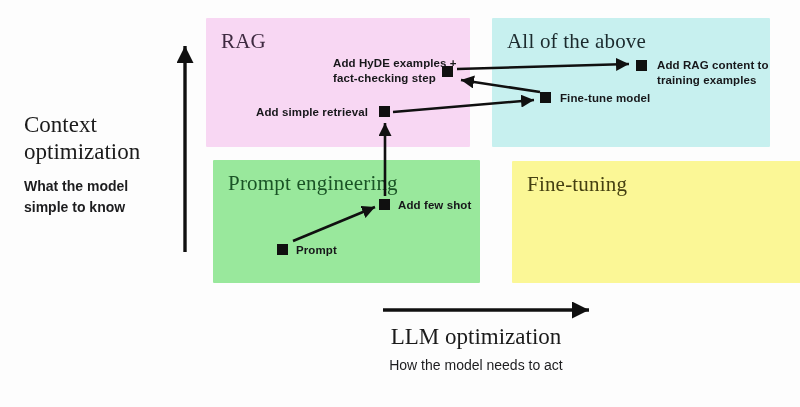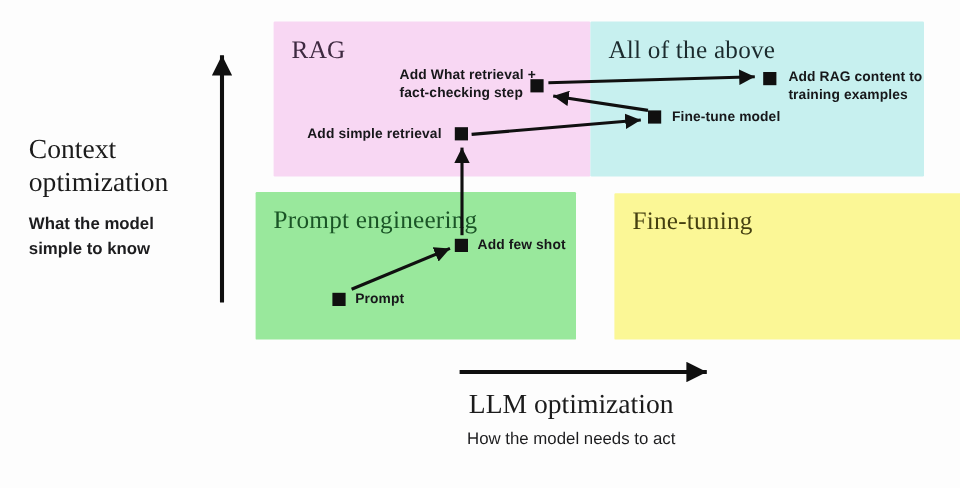--- a/index.html
+++ b/index.html
@@ -83,21 +83,21 @@
     font-size: 14px;
     font-weight: 400;
     color: #1d1d1f;
   }
 </style>
 </head>
 <body>
 
 <div class="stage">
 
-  <div class="quad" style="left: 228px; top: 18px; width: 264px; height: 129px; background-color: rgb(248, 215, 243);">
+  <div class="quad" style="left: 206px; top: 18px; width: 264px; height: 129px; background-color: rgb(248, 215, 243);">
     <div class="quad-title" style="color: rgb(62, 42, 64);">RAG</div>
   </div>
 
   <div class="quad" style="left: 492px; top: 18px; width: 266px; height: 129px; background-color: rgb(199, 240, 239); padding-left: 12px;">
     <div class="quad-title" style="color: rgb(28, 43, 46);">All of the above</div>
   </div>
 
   <div class="quad" style="left: 213px; top: 160px; width: 267px; height: 123px; background-color: rgb(153, 232, 156);">
     <div class="quad-title" style="color: rgb(26, 84, 38);">Prompt engineering</div>
   </div>
@@ -129,21 +129,21 @@
   <div class="node-square" style="left:277px; top:244px;"></div>
   <div class="node-label" style="left:296px; top:250px;">Prompt</div>
 
   <div class="node-square" style="left:379px; top:199px;"></div>
   <div class="node-label" style="left:398px; top:205px;">Add few shot</div>
 
   <div class="node-square" style="left:379px; top:106px;"></div>
   <div class="node-label" style="right:432px; top:112px; text-align:left;">Add simple retrieval</div>
 
   <div class="node-square" style="left:442px; top:66px;"></div>
-  <div class="node-label" style="left:333px; top:70px;">Add What retrieval +
+  <div class="node-label" style="left:333px; top:70px;">Add HyDE examples +
 fact-checking step</div>
 
   <div class="node-square" style="left:540px; top:92px;"></div>
   <div class="node-label" style="left:560px; top:98px;">Fine-tune model</div>
 
   <div class="node-square" style="left:636px; top:60px;"></div>
   <div class="node-label" style="left:657px; top:72px;">Add RAG content to
 training examples</div>
 
   <div class="y-axis-title">Context

